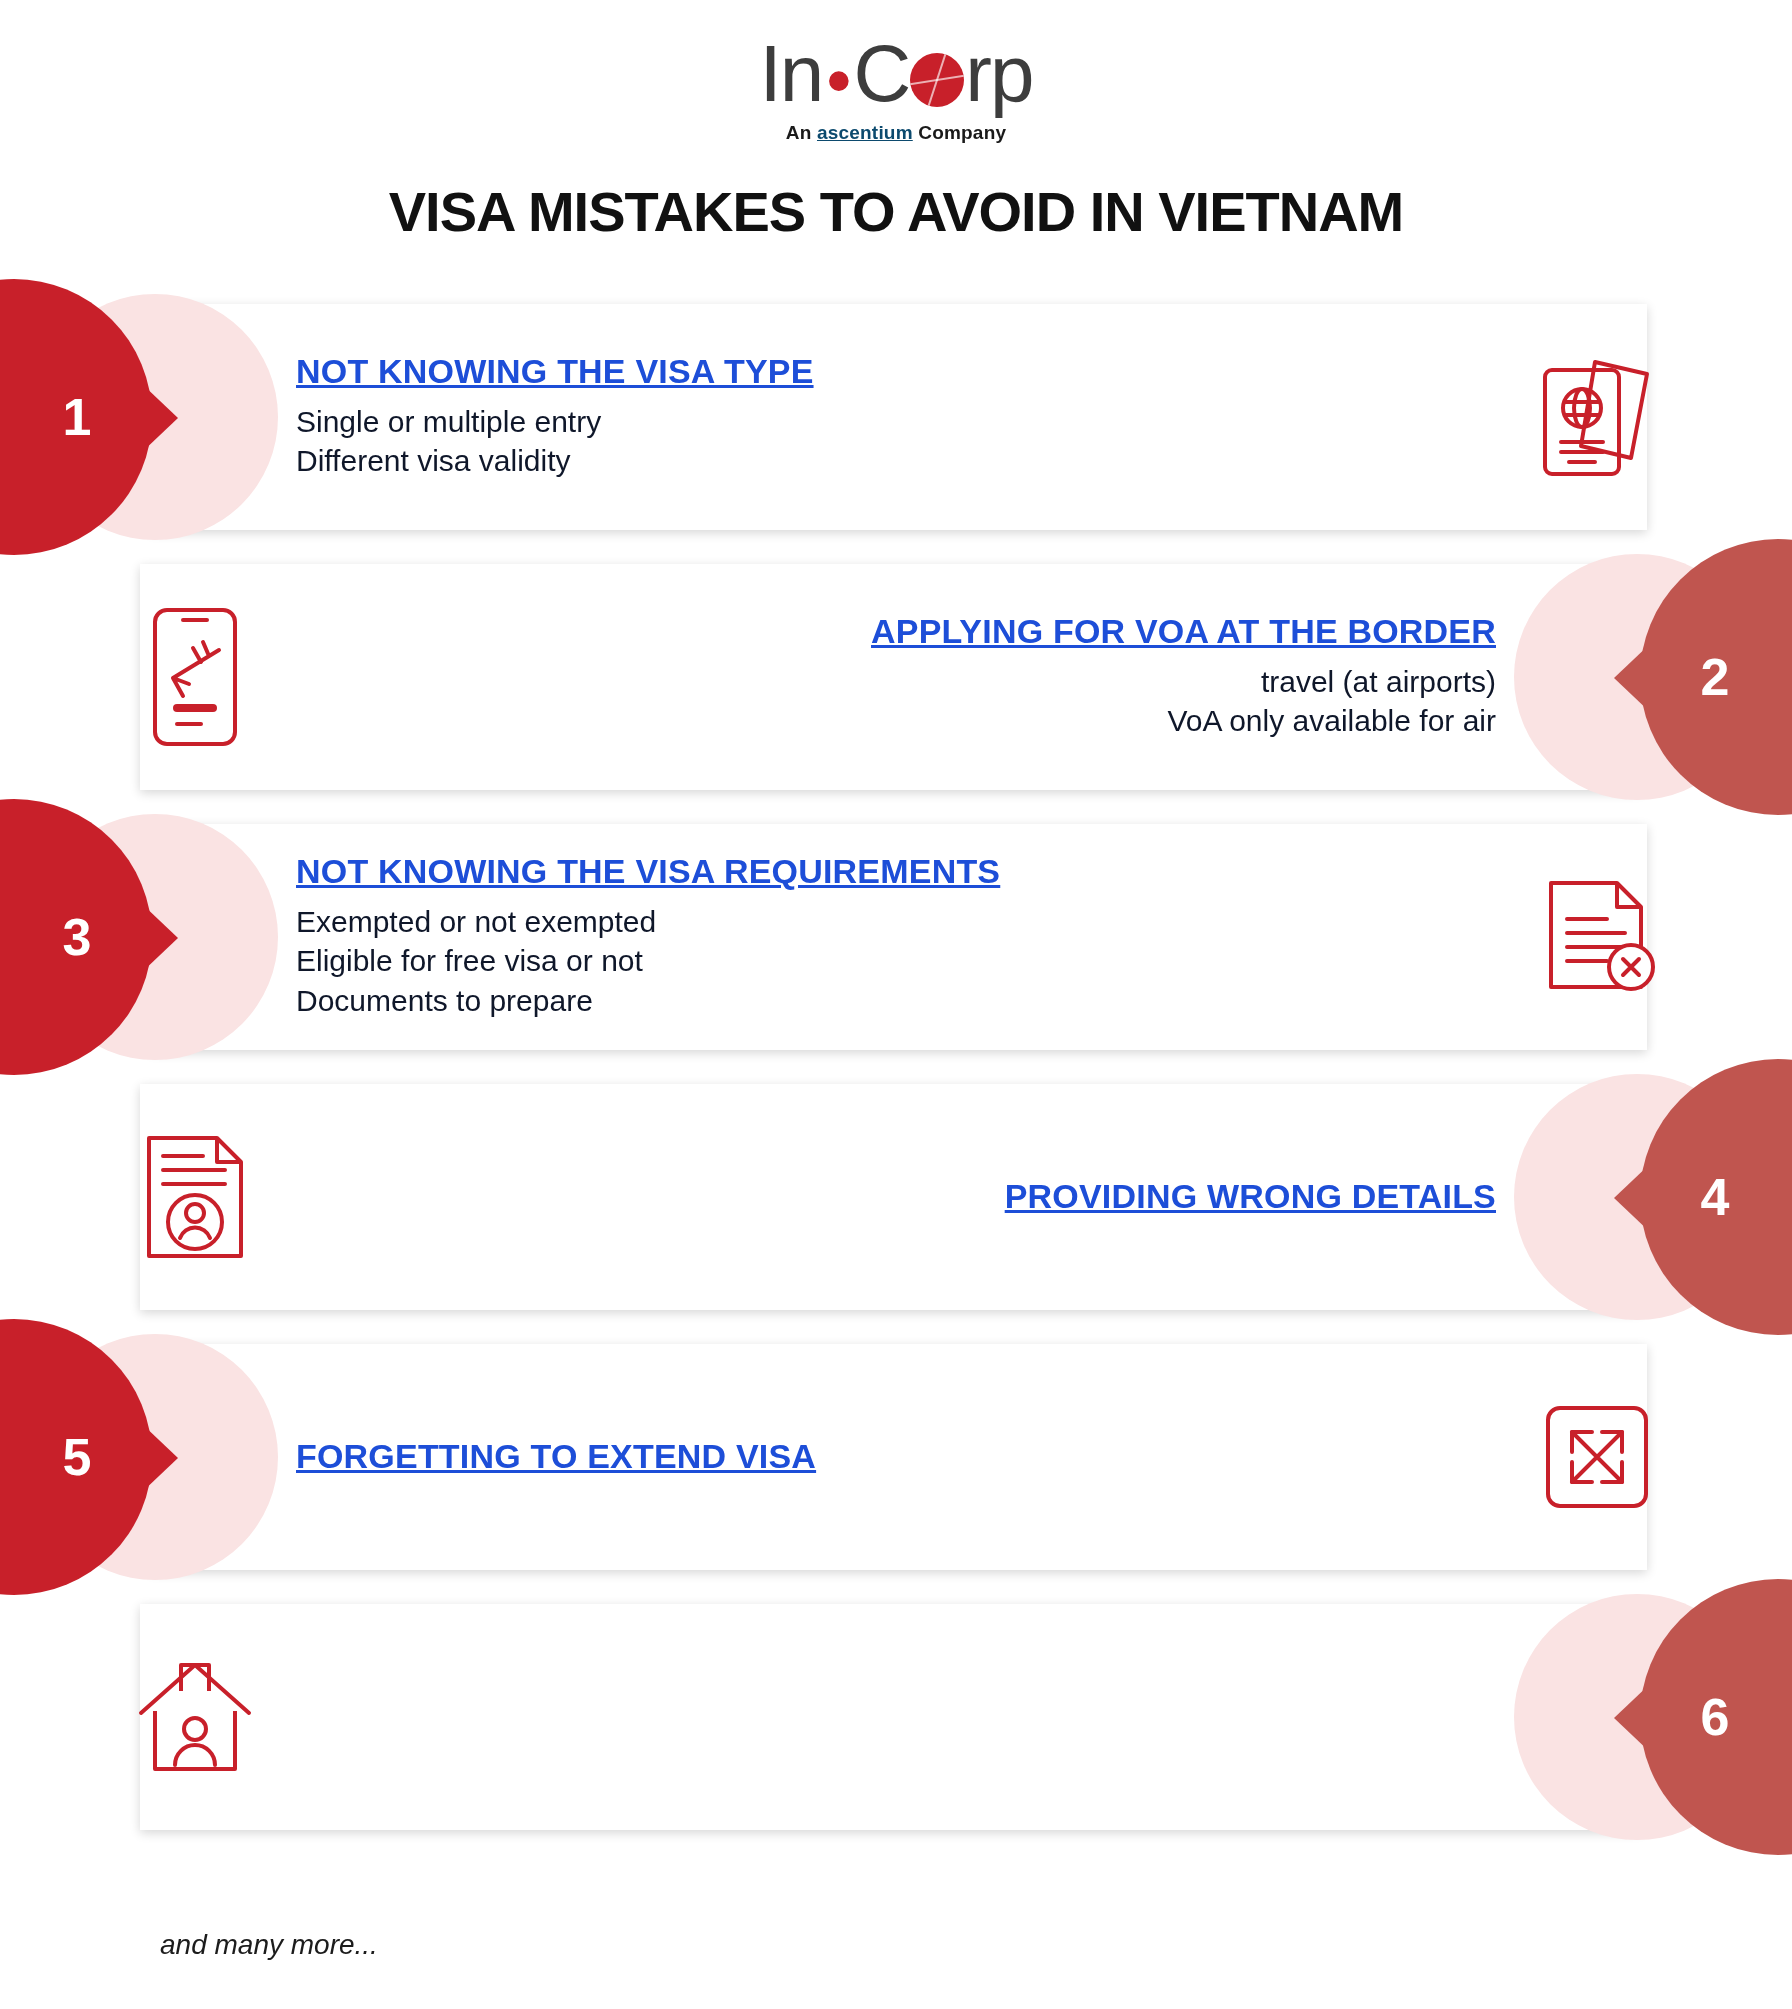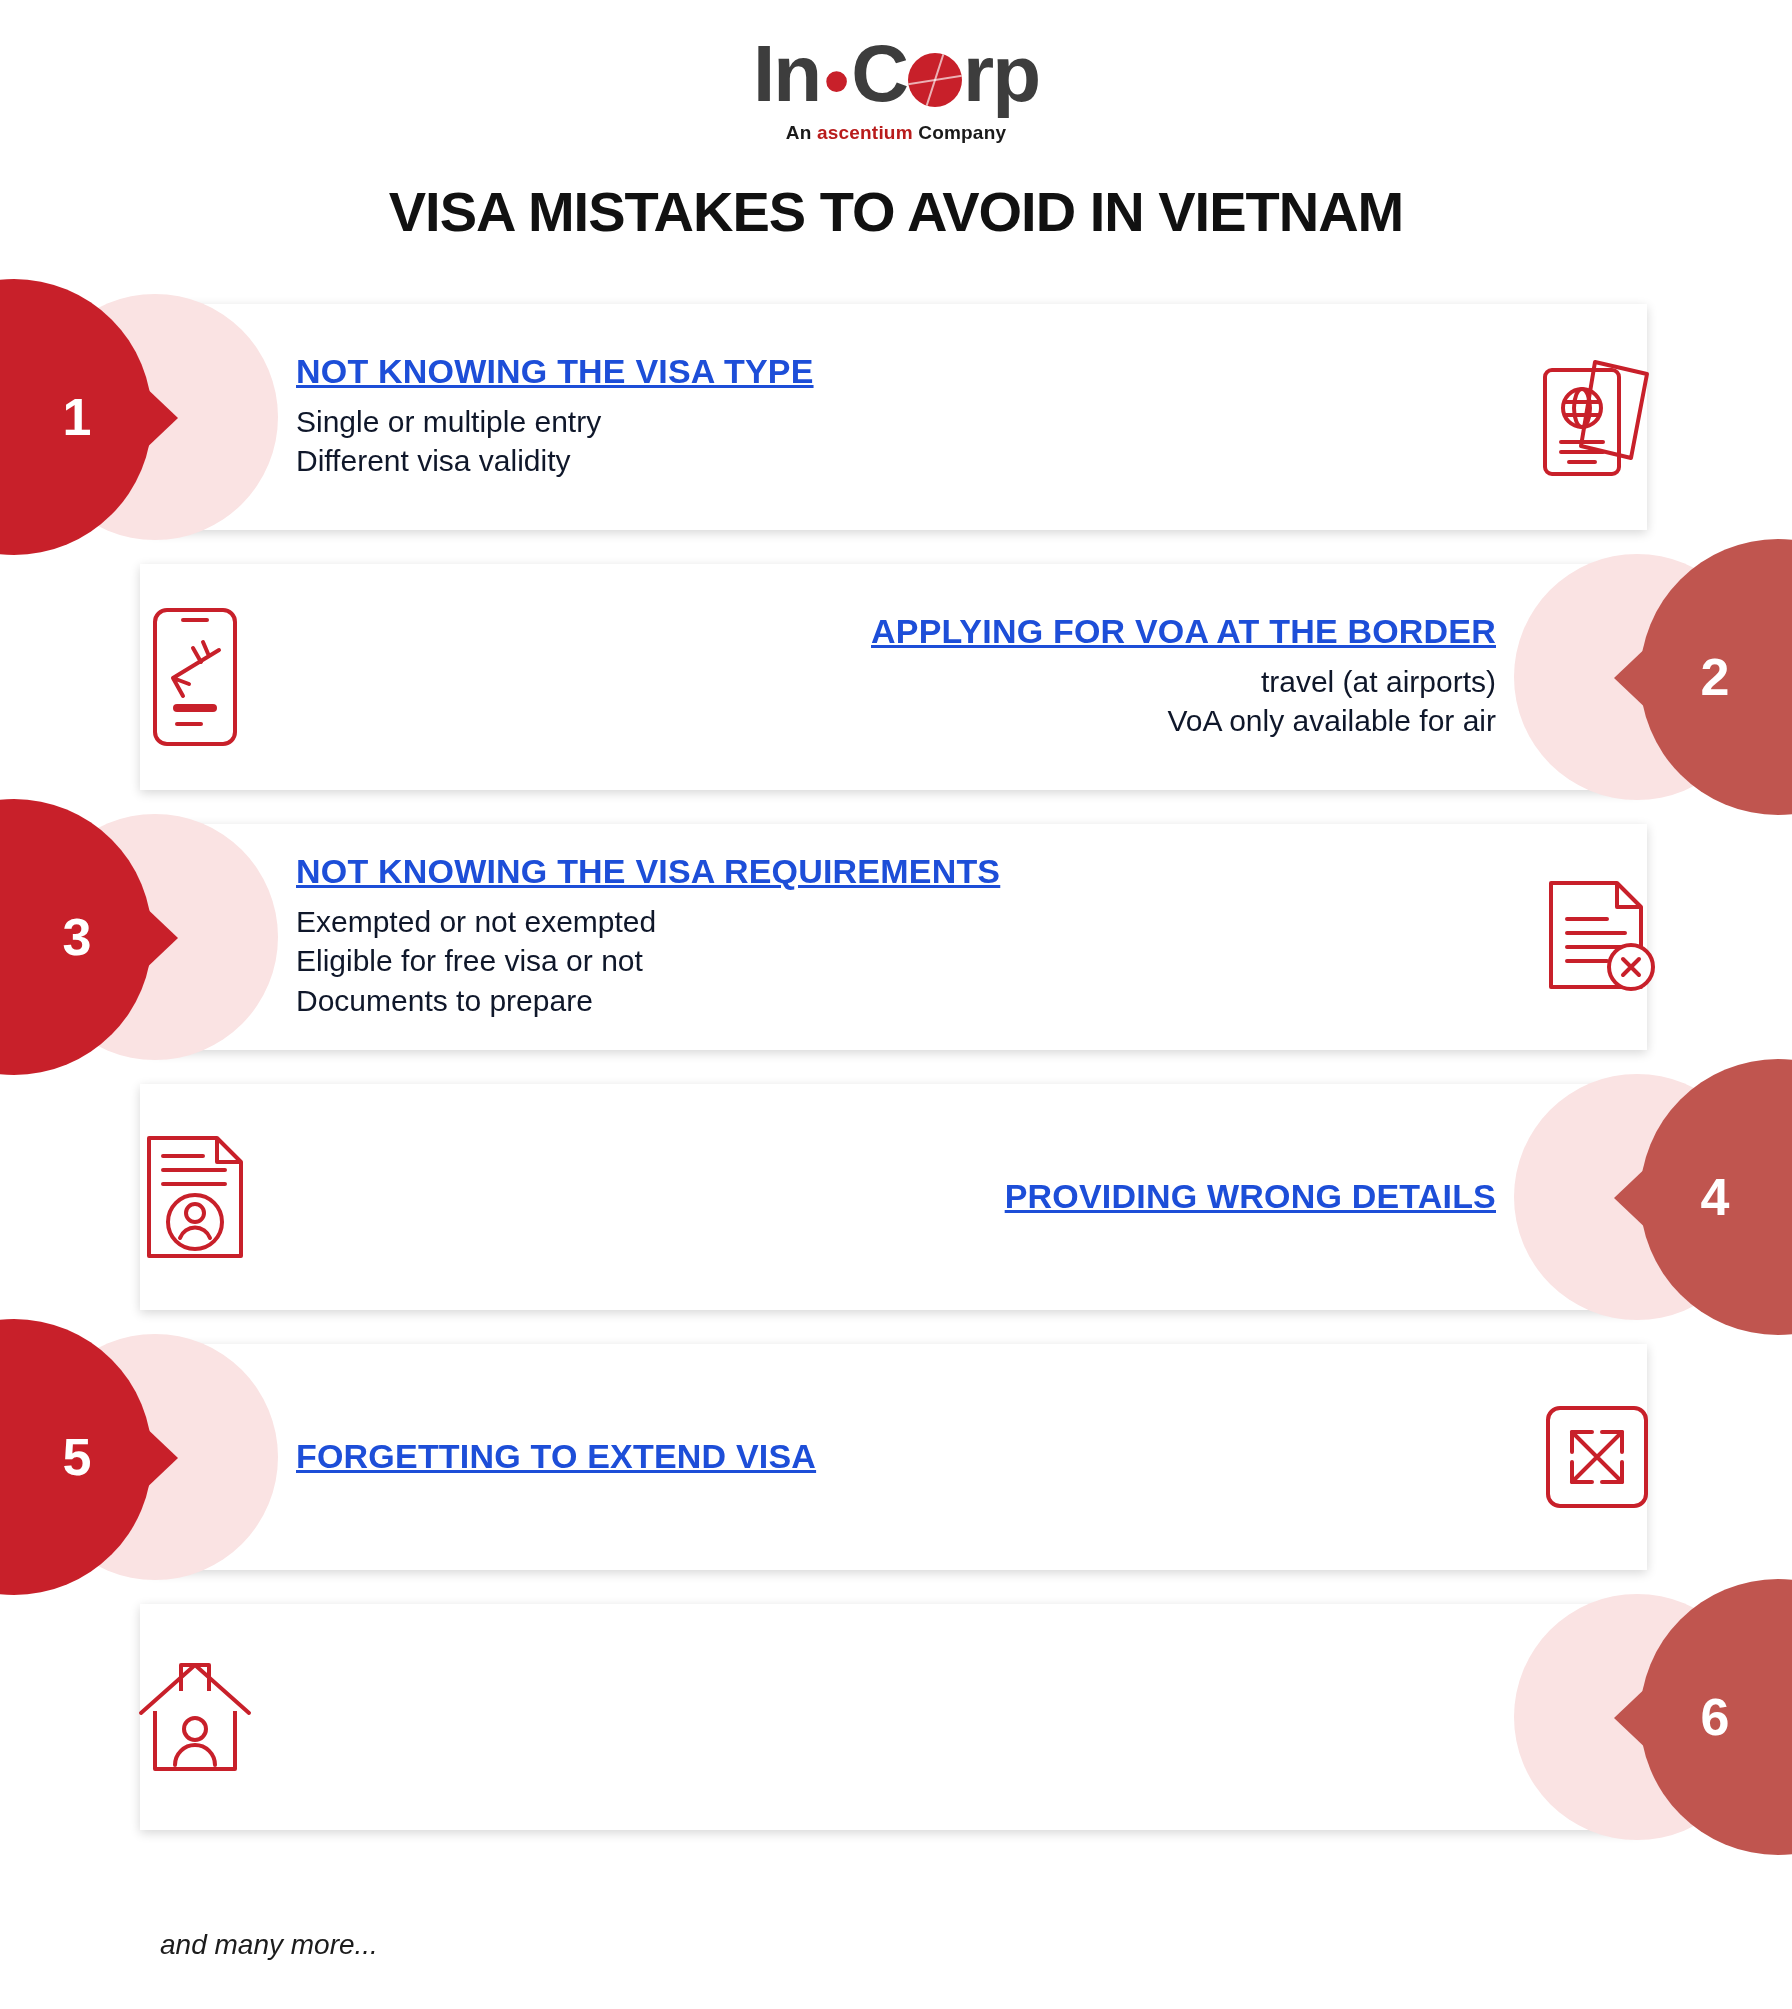--- a/index.html
+++ b/index.html
@@ -17,21 +17,21 @@
   }
 
   
   .logo-block {
     width: 100%;
     padding-top: 34px;
     text-align: center;
   }
   .logo-wordmark {
     font-family: "Liberation Sans", sans-serif;
-    font-weight: bold;
+    font-weight: normal;
     font-size: 80px;
     letter-spacing: -2px;
     line-height: 1;
     color: #3d3d3d;
     display: inline-block;
     position: relative;
   }
   .logo-wordmark .dot {
     color: #c8202a;
     font-size: 72px;
@@ -72,21 +72,22 @@
     opacity: .65;
   }
   .logo-tagline {
     margin-top: 6px;
     font-size: 19px;
     font-weight: bold;
     color: #1a1a1a;
     letter-spacing: .2px;
   }
   .logo-tagline .asc {
-    color: #b91c1c;
+    color: #0c4a6e;
+    text-decoration: underline;
   }
 
   
   .main-title {
     margin: 40px 0 8px 0;
     text-align: center;
     font-size: 56px;
     font-weight: bold;
     letter-spacing: -1px;
     color: #111111;

